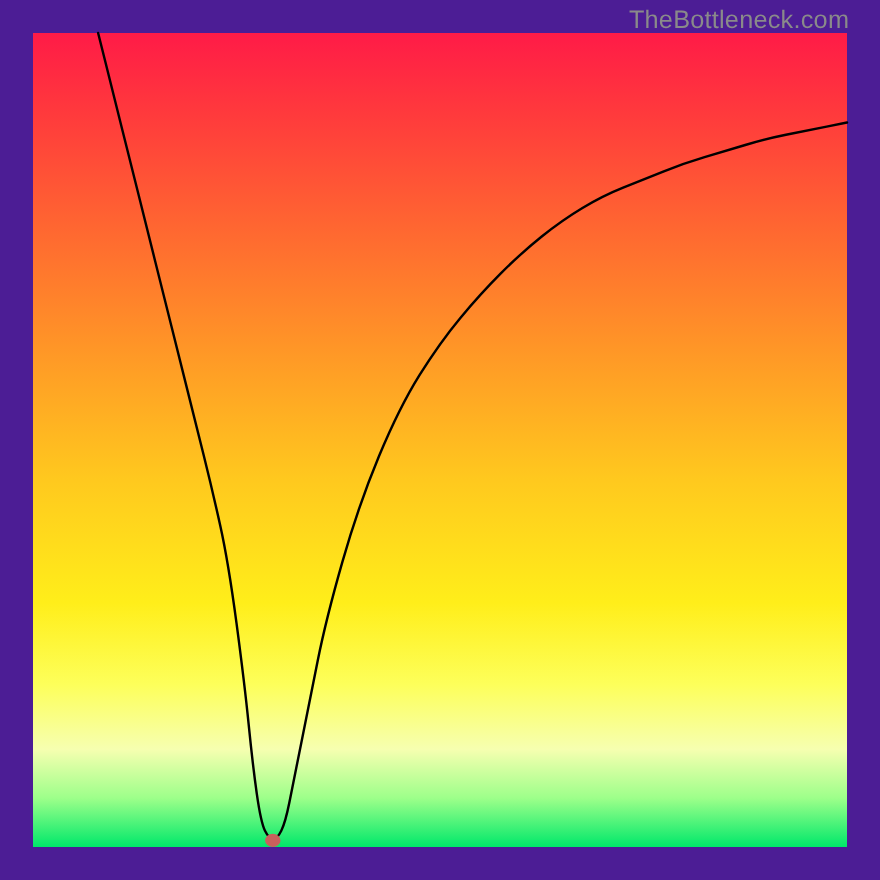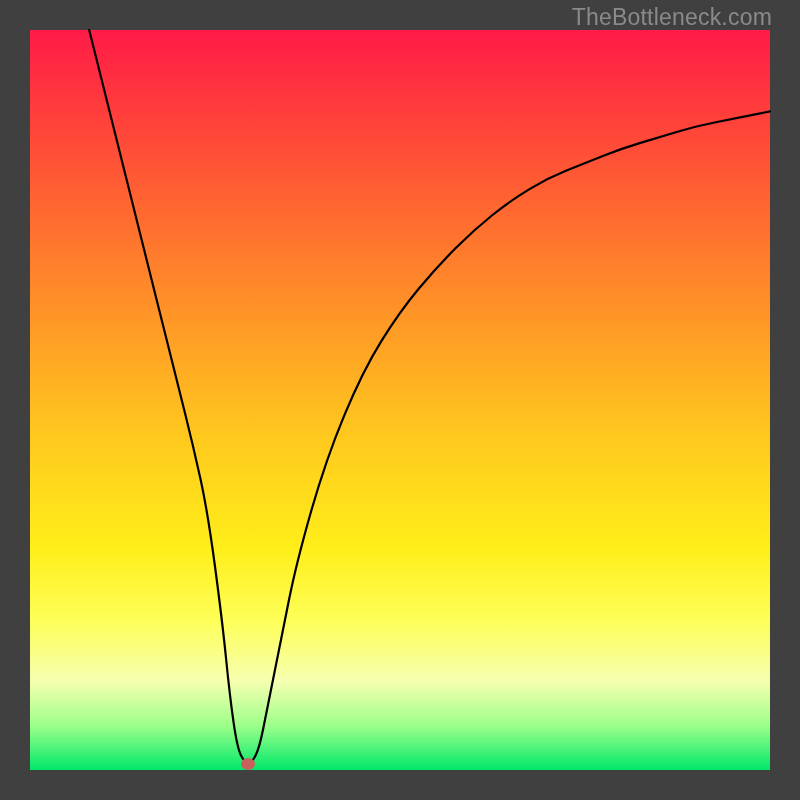--- a/index.html
+++ b/index.html
@@ -8,21 +8,21 @@
     width: 800px;
     height: 800px;
     background: #000;
     overflow: hidden;
     font-family: Arial, Helvetica, sans-serif;
   }
   .frame {
     position: relative;
     width: 800px;
     height: 800px;
-    background: #404040;
+    background: #4c1d95;
     text-decoration: underline;
   }
   .plot {
     position: absolute;
     left: 30px;
     top: 30px;
     width: 740px;
     height: 740px;
     
     background: linear-gradient(

